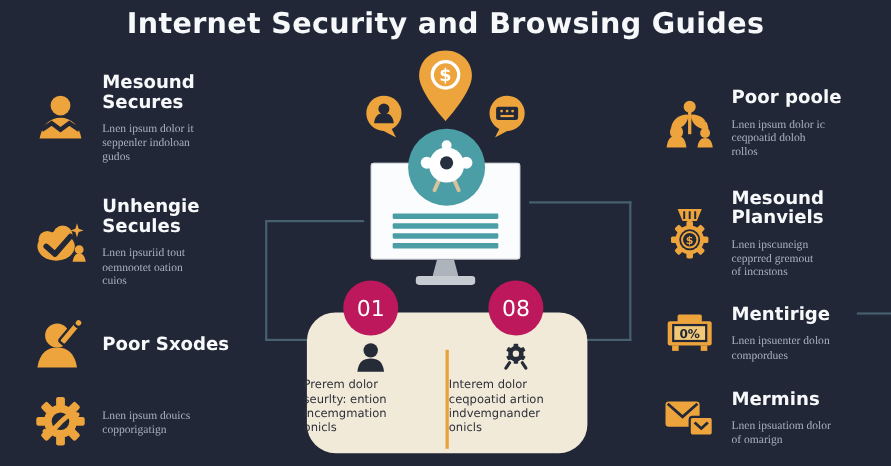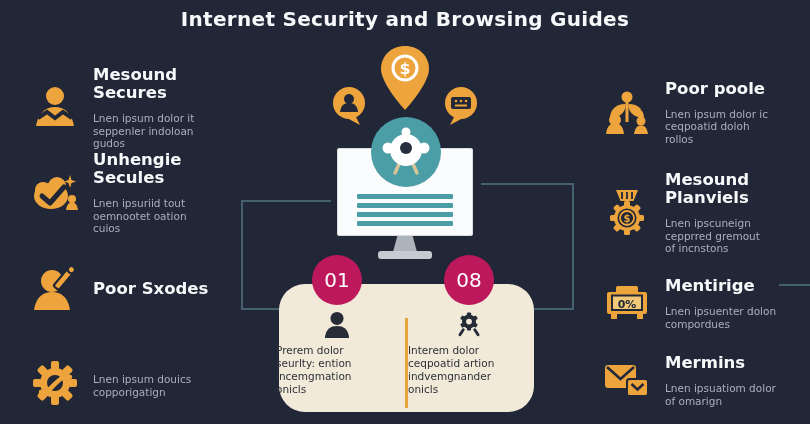--- a/index.html
+++ b/index.html
@@ -4,32 +4,32 @@
 <style>
   html,body{margin:0;padding:0;background:#0d1018;}
   .canvas{
     position:relative;width:810px;height:424px;overflow:hidden;
     background:#212737;
     font-family:"DejaVu Sans","Liberation Sans",sans-serif;
   }
   .pre{white-space:pre-line;}
   .title{
     position:absolute;top:7px;left:0;width:100%;text-align:center;
-    color:#F7F8FA;font-size:20px;font-weight:bold;letter-spacing:.3px;
+    color:#F7F8FA;font-size:26px;font-weight:bold;letter-spacing:.3px;
   }
   
   .info-item{position:absolute;display:flex;align-items:center;gap:11px;width:230px;}
   .item-icon{width:54px;height:54px;flex:none;}
   .item-icon svg{width:100%;height:100%;display:block;}
   .item-text{width:162px;}
   .item-heading{font-size:16.5px;font-weight:bold;color:#F7F8FA;line-height:1.12;}
-  .item-body{font-size:10.5px;color:#A9AFBC;line-height:1.22;margin-top:9px;}
+  .item-body{font-size:10.5px;color:#A9AFBC;line-height:1.22;margin-top:9px;font-family:Liberation Serif, serif;}
   .li1{left:28px;top:62px;height:92px;}
-  .li2{left:28px;top:147px;height:92px;}
-  .li3{left:28px;top:248px;height:82px;}
+  .li2{left:28px;top:175px;height:92px;}
+  .li3{left:28px;top:272px;height:82px;}
   .li4{left:28px;top:341px;height:80px;}
   .ri1{left:600px;top:64px;height:98px;}
   .ri2{left:600px;top:163px;height:100px;}
   .ri3{left:600px;top:262px;height:84px;}
   .ri4{left:600px;top:340px;height:82px;}
   
   .cline{position:absolute;background:#46616D;}
   
   .bubble{position:absolute;width:38px;height:40px;}
   .bubble svg{width:100%;height:100%;display:block;}

